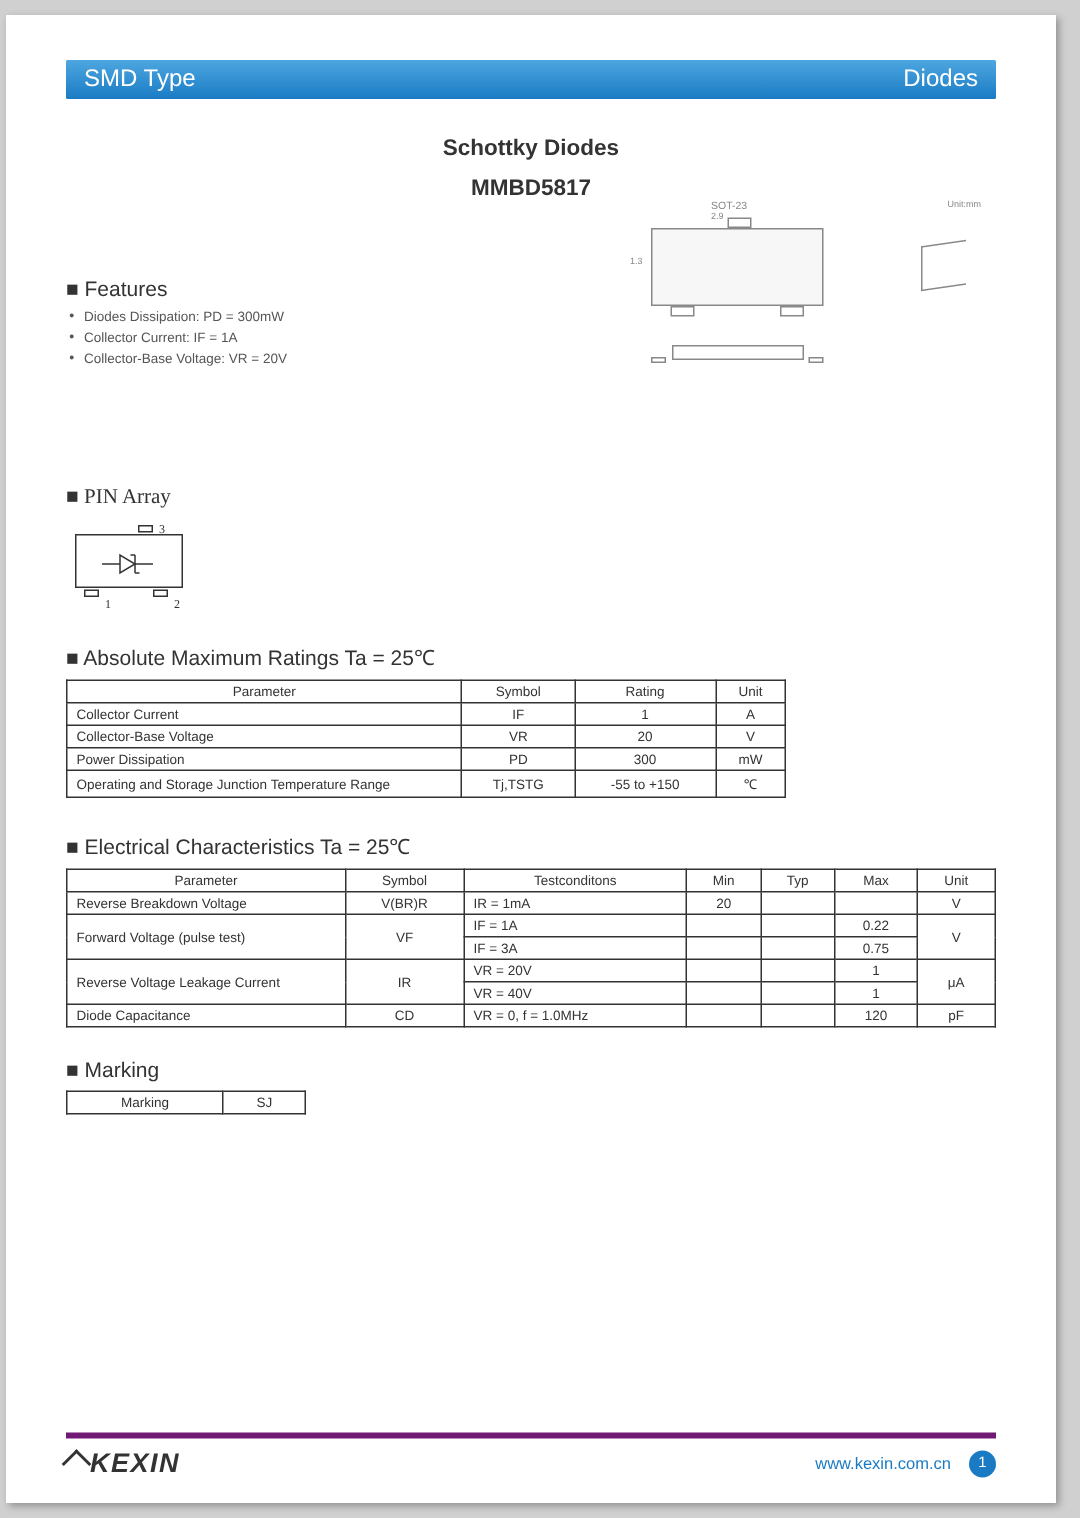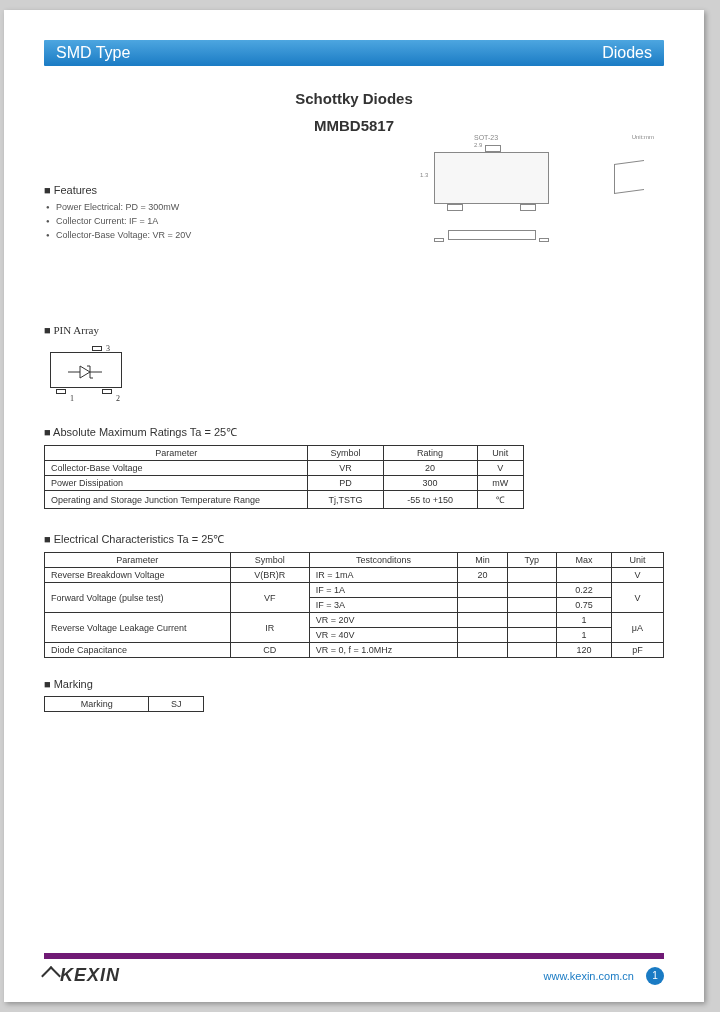--- a/index.html
+++ b/index.html
@@ -31,21 +31,21 @@
     font-size: 16px;
     padding: 4px 12px;
     margin-bottom: 24px;
     border-radius: 1px;
   }
   .title-block { text-align: center; }
   .title-block .t1 { font-weight: bold; font-size: 15px; margin-bottom: 10px; }
   .title-block .t2 { font-weight: bold; font-size: 15px; }
   .top-area { display: flex; justify-content: space-between; margin-bottom: 30px; }
   .features { margin-top: 50px; }
-  .section-h { font-size: 11px; font-weight: normal; margin-bottom: 6px; }
+  .section-h { font-size: 14px; font-weight: normal; margin-bottom: 6px; }
   .section-h::before { content: "■ "; }
   .feat-list { list-style: none; margin-left: 2px; }
   .feat-list li { margin-bottom: 4px; font-size: 9px; color: #555; padding-left: 10px; position: relative; }
   .feat-list li::before { content: "●"; position: absolute; left: 0; font-size: 6px; top: 2px; }
   .pkg-drawing { width: 240px; height: 160px; position: relative; }
   .pkg-top { position: absolute; top: 18px; left: 10px; width: 115px; height: 52px; border: 1px solid #888; background: #f7f7f7; }
   .pkg-lead { position: absolute; width: 16px; height: 7px; border: 1px solid #888; background: #fff; }
   .pkg-side { position: absolute; top: 18px; right: 10px; width: 40px; height: 52px; }
   .pkg-side-body { position:absolute; top:10px; left:0; width:30px; height:30px; border-left:1px solid #888; border-top:1px solid #888; border-bottom:1px solid #888; transform: skewY(-8deg); }
   .pkg-bottom { position: absolute; top: 90px; left: 10px; width: 115px; height: 24px; }
@@ -63,21 +63,21 @@
   .tbl td.left { text-align: left; }
   .abs-table { width: 480px; margin-bottom: 22px; }
   .elec-table { width: 620px; margin-bottom: 18px; }
   .marking-table { width: 160px; }
   .section-block { margin-bottom: 20px; }
   .footer {
     position: absolute;
     bottom: 16px;
     left: 40px;
     right: 40px;
-    border-top: 6px solid #701a75;
+    border-top: 4px solid #701a75;
     padding-top: 6px;
     display: flex;
     justify-content: space-between;
     align-items: center;
   }
   .footer .url { color: #1a7bc4; font-size: 11px; }
   .footer .pagenum {
     width: 18px; height: 18px; border-radius: 50%;
     background: #1a7bc4; color: #fff;
     display: flex; align-items: center; justify-content: center;
@@ -98,21 +98,21 @@
 
   <div class="title-block">
     <div class="t1">Schottky Diodes</div>
     <div class="t2">MMBD5817</div>
   </div>
 
   <div class="top-area">
     <div class="features">
       <div class="section-h">Features</div>
       <ul class="feat-list">
-        <li>Power Electrical: PD = 300mW</li>
+        <li>Diodes Dissipation: PD = 300mW</li>
         <li>Collector Current: IF = 1A</li>
         <li>Collector-Base Voltage: VR = 20V</li>
       </ul>
     </div>
     <div class="pkg-drawing">
       <span class="pkg-label">SOT-23</span>
       <span class="dim-txt" style="top:0;right:10px;">Unit:mm</span>
       <div class="pkg-top">
         <div class="pkg-lead" style="top:-8px; left:50px;"></div>
         <div class="pkg-lead" style="bottom:-8px; left:12px;"></div>
@@ -156,20 +156,26 @@
     <div class="section-h">Absolute Maximum Ratings Ta = 25℃</div>
     <table class="tbl abs-table">
       <tbody>
           <tr>
         <th style="width:55%">Parameter</th>
         <th>Symbol</th>
         <th>Rating</th>
         <th>Unit</th>
       </tr>
       <tr>
+            <td class="left">Collector Current</td>
+            <td>IF</td>
+            <td>1</td>
+            <td>A</td>
+          </tr>
+      <tr>
             <td class="left">Collector-Base Voltage</td>
             <td>VR</td>
             <td>20</td>
             <td>V</td>
           </tr>
       <tr>
             <td class="left">Power Dissipation</td>
             <td>PD</td>
             <td>300</td>
             <td>mW</td>

